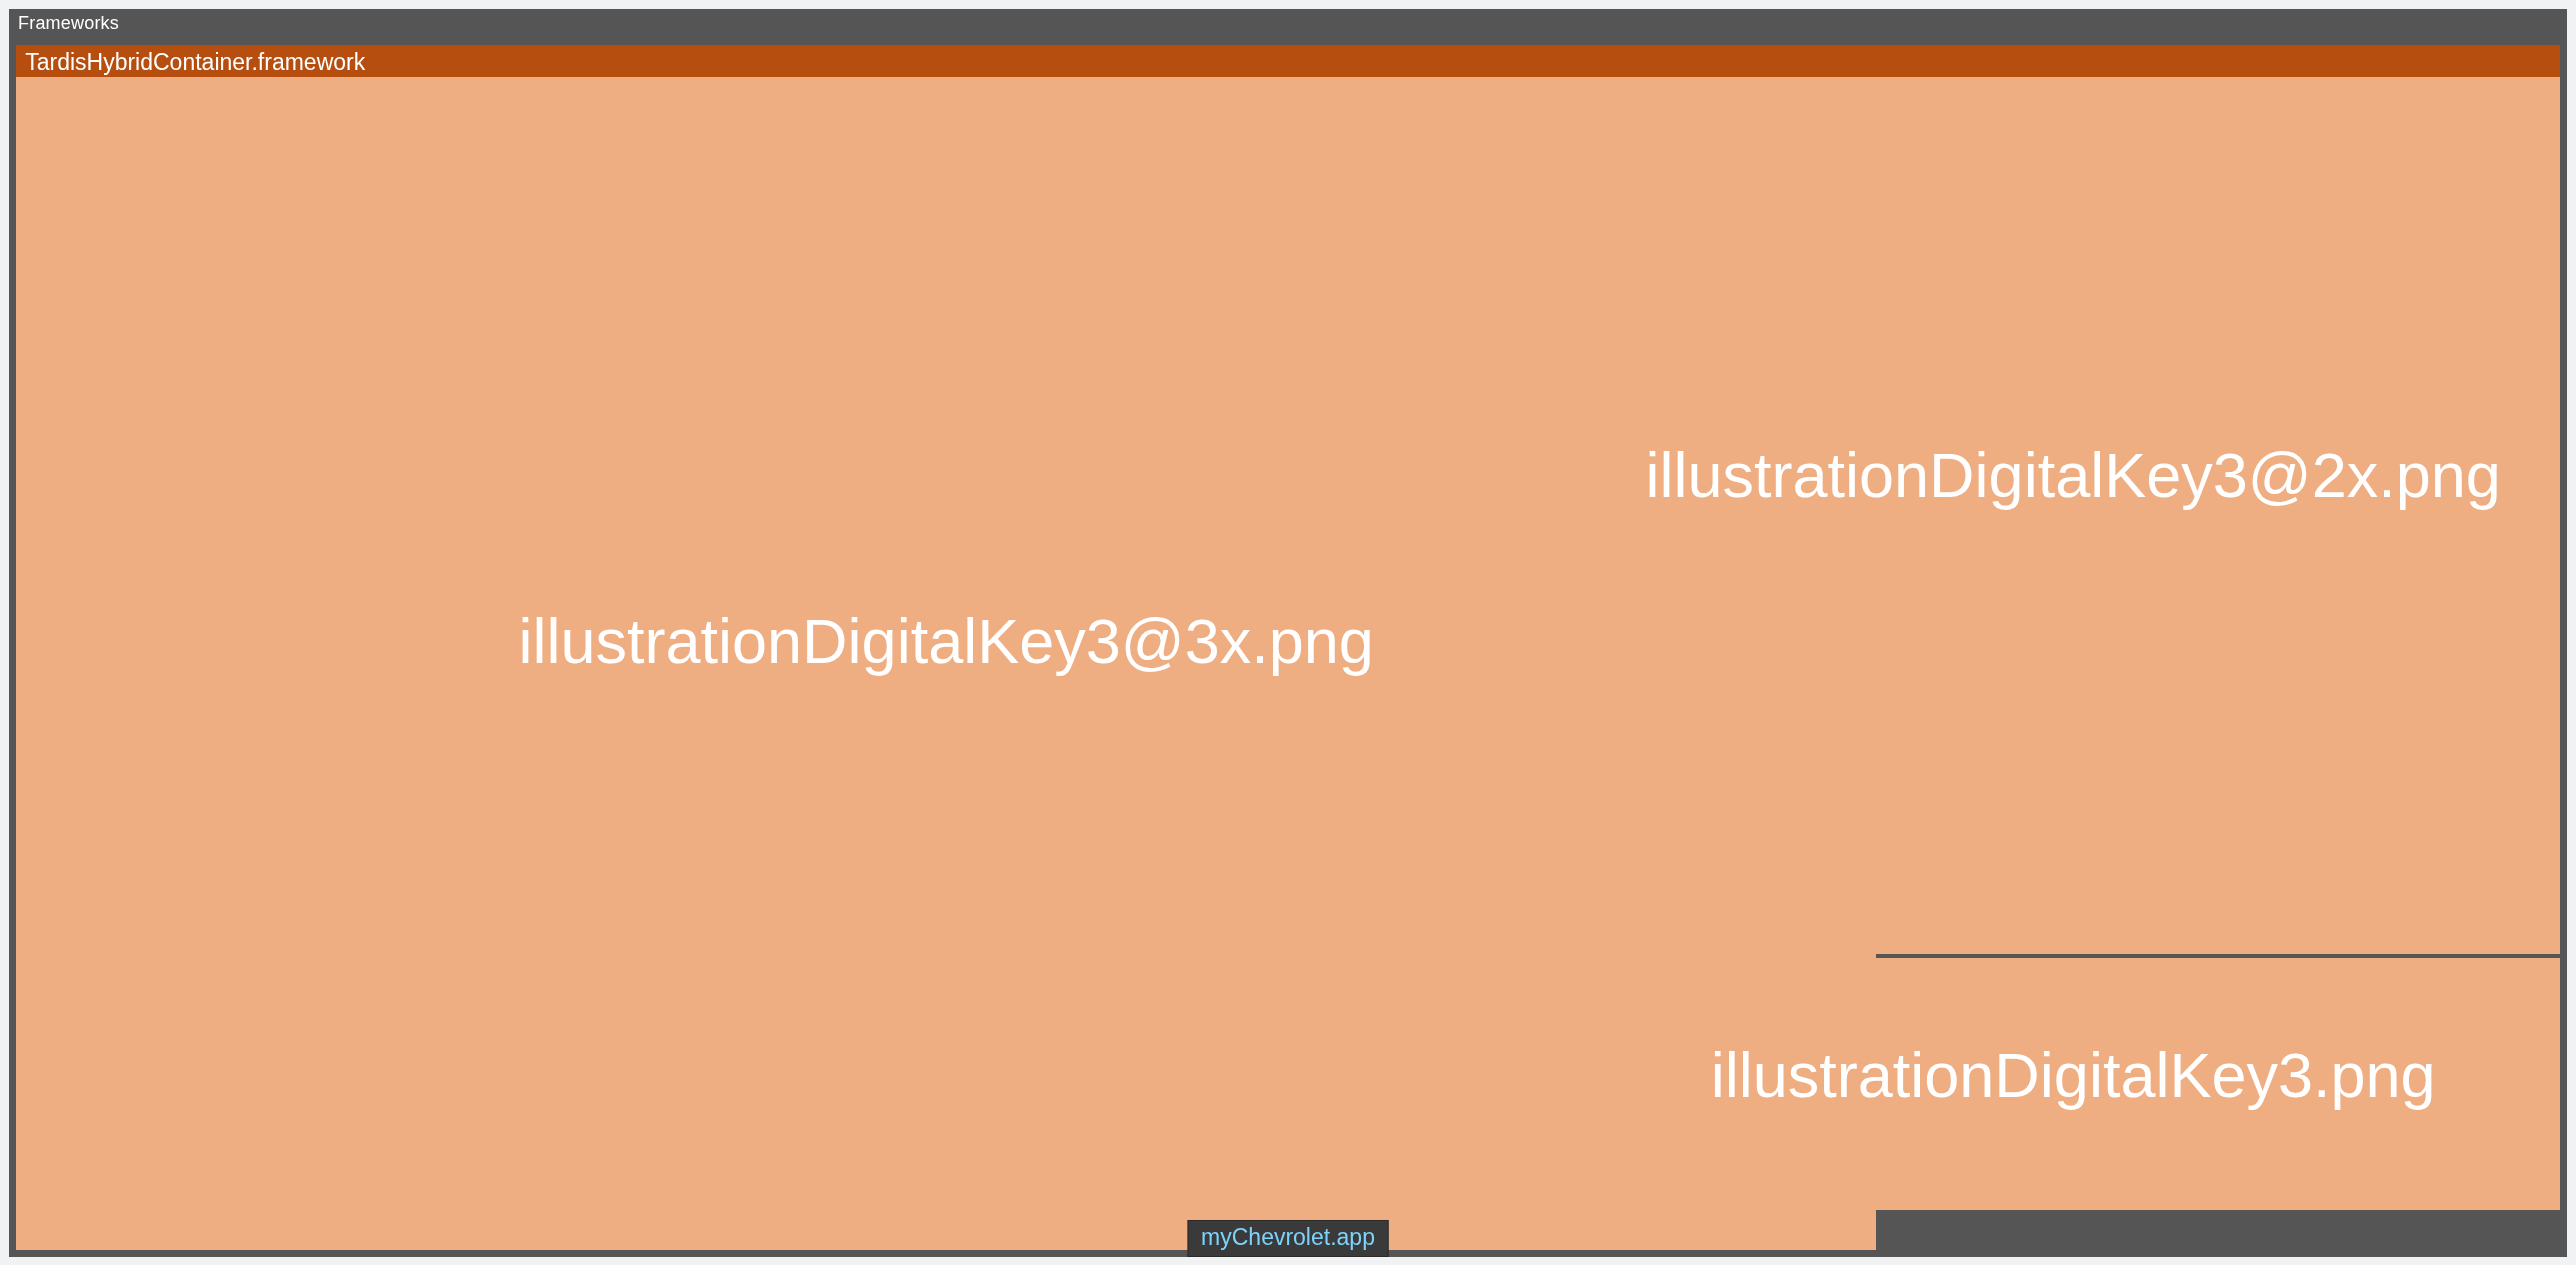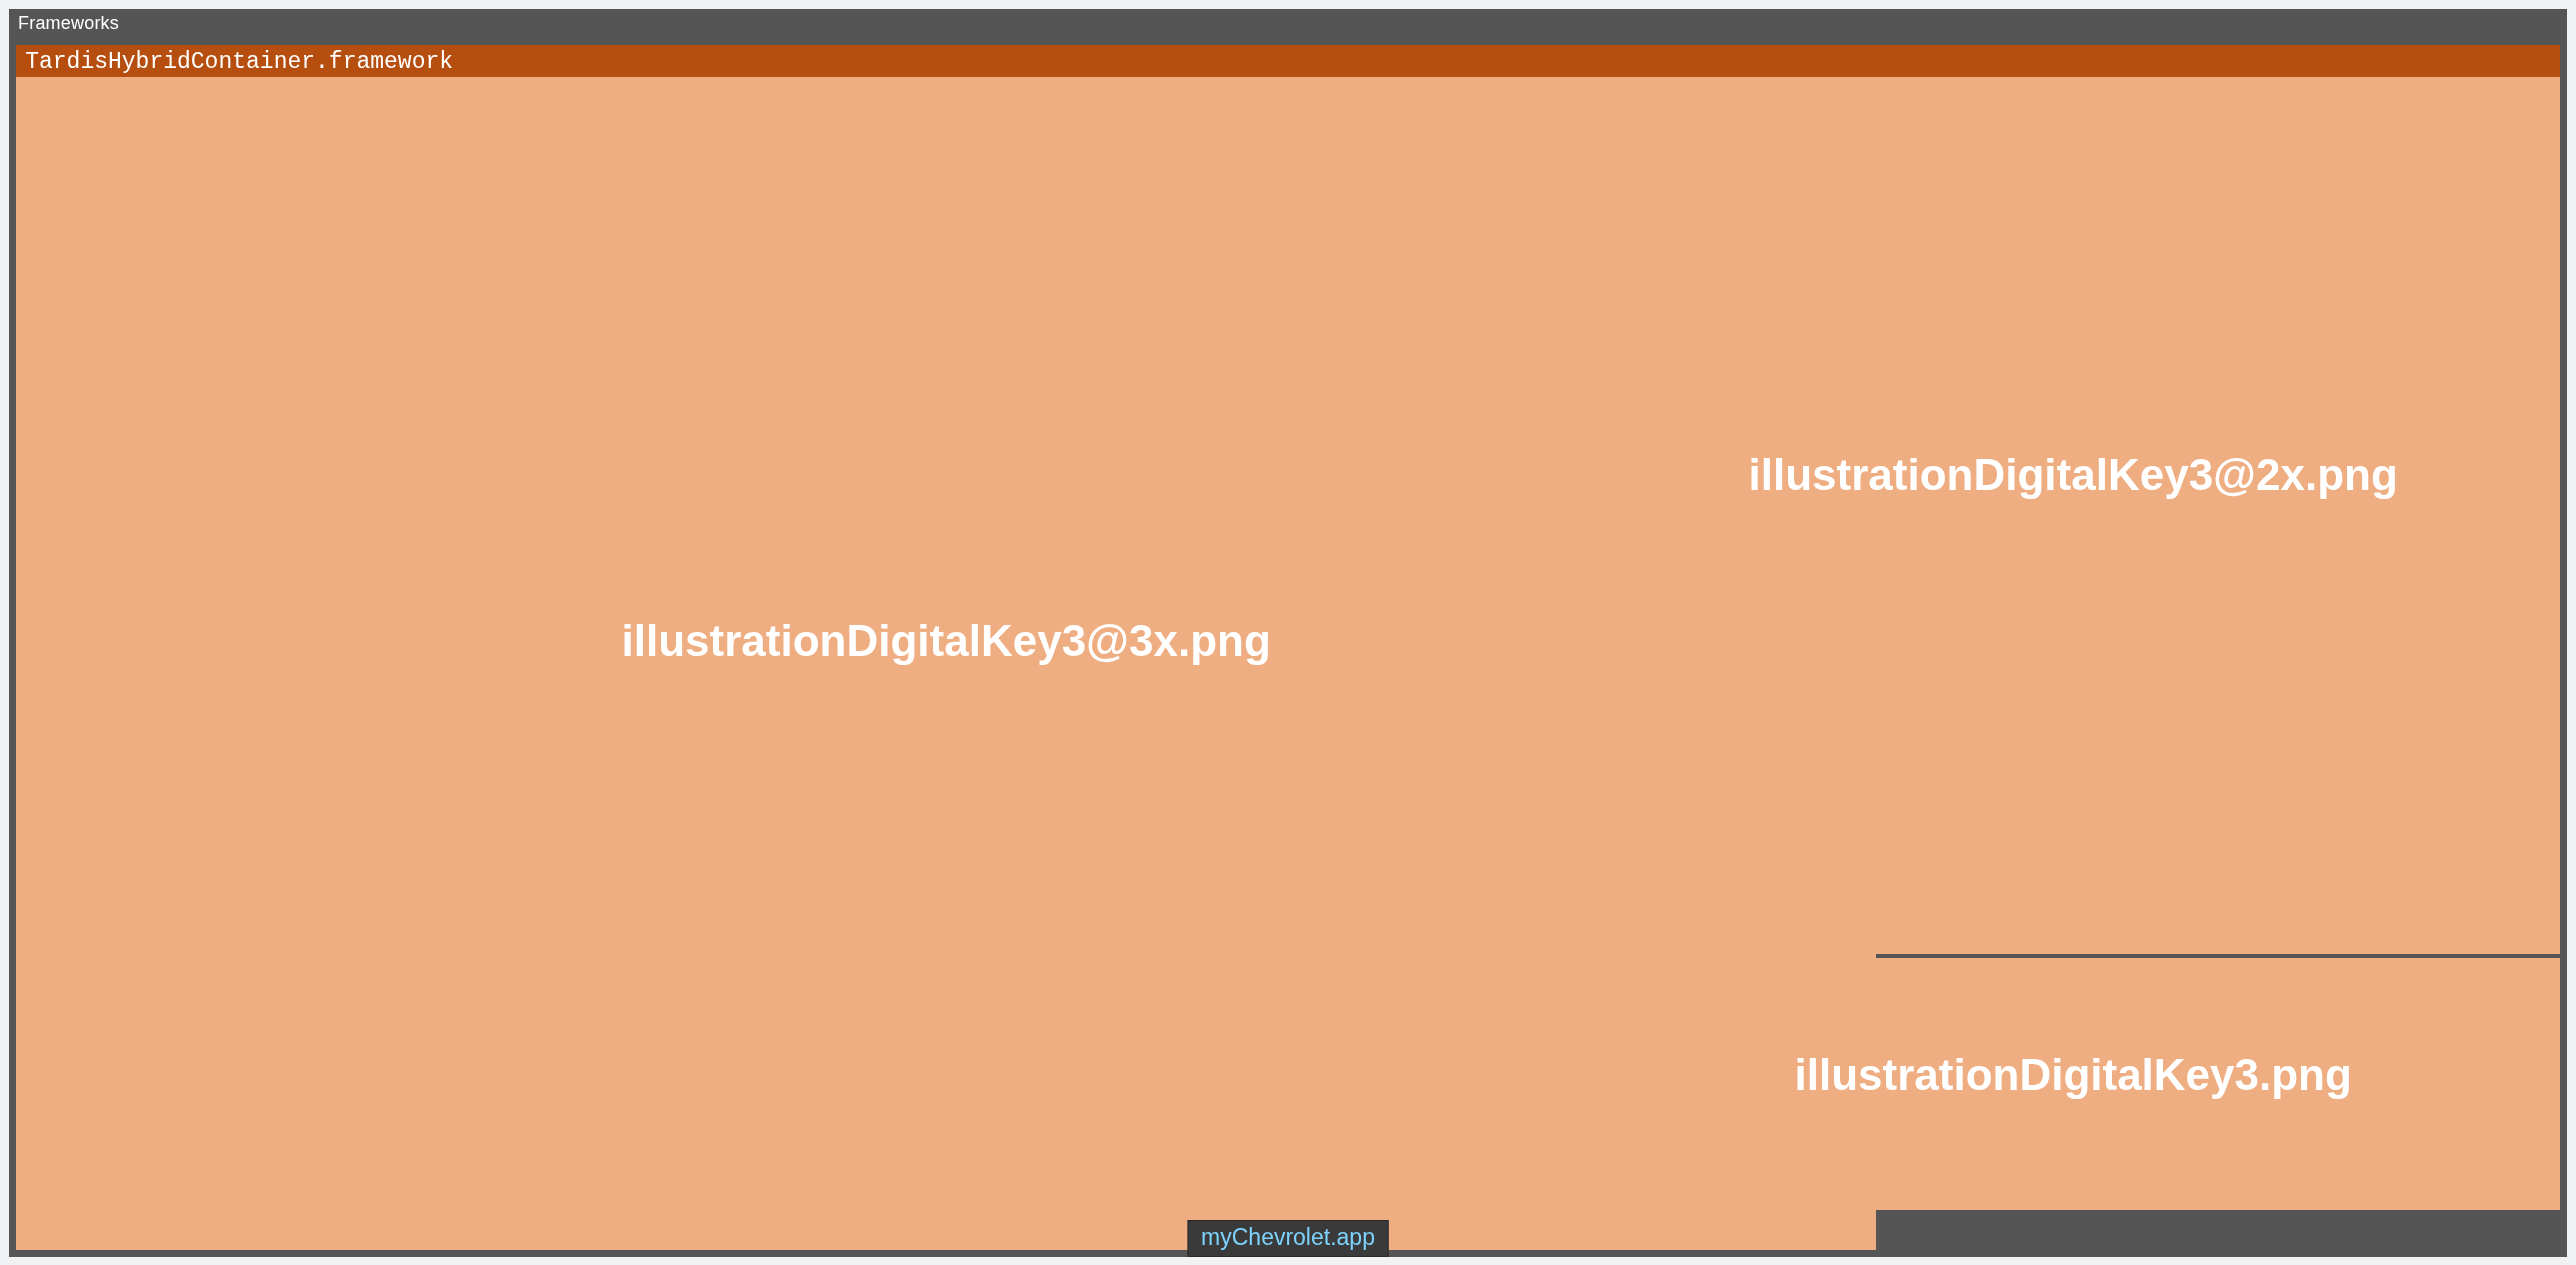--- a/index.html
+++ b/index.html
@@ -34,40 +34,39 @@
 
     .subheader {
       position: absolute;
       left: 7.2px; top: 36px;
       width: 2544px; height: 32px;
       background: #b54e0f;
       color: #ffffff;
       padding: 3.6px 9px 3.6px 9px;
       font-size: 23px;
       line-height: 1.15;
-      font-family: Liberation Mono, monospace;
     }
 
     .tiles {
       position: absolute;
       left: 7.2px; top: 68px;
       width: 2544px; height: 1173px;
     }
 
     .tile {
       position: absolute;
       background: #efad82;
       display: flex;
       align-items: center;
       justify-content: center;
     }
     .tile-label {
       color: #ffffff;
-      font-size: 44px;
-      font-weight: 700;
+      font-size: 63px;
+      font-weight: 400;
       white-space: nowrap;
     }
 
     .tile-left  { left: 0;      top: 0;      width: 1860px; height: 1173px; }
     .tile-tr    { left: 1570px; top: 0;      width: 974px; height: 877px; }
     .tile-br    { left: 1570px; top: 881px;  width: 974px; height: 252px; }
 
     .tile-left .tile-label { margin-top: -45px; }
     .tile-tr   .tile-label { margin-top: -81px; }
     .tile-br   .tile-label { margin-top: -18px; }

